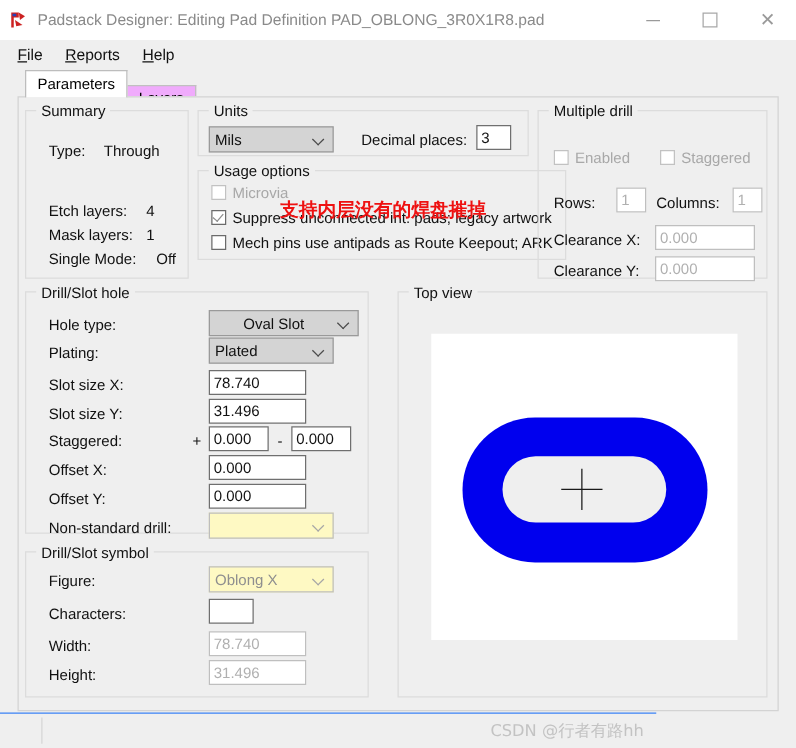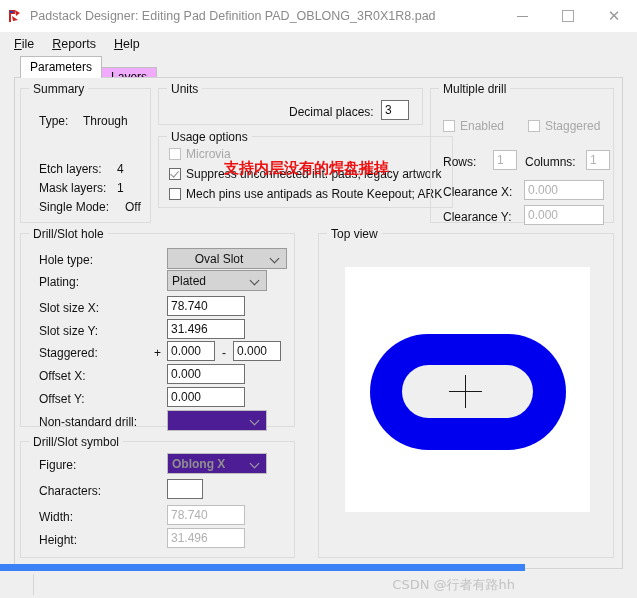--- a/index.html
+++ b/index.html
@@ -86,21 +86,21 @@
   }
   .menu-item u { text-decoration: underline; }
 
   
   .tabstrip {
     height: 21px;
     position: relative;
     padding-left: 20px;
     background: #efefef;
     display: flex;
-    align-items: flex-start;
+    align-items: center;
   }
   .tab {
     font-size: 12px;
     padding: 3px 9px 3px 9px;
     border: 1px solid #c0c0c0;
     border-bottom: none;
     background: #f0abfc;
     margin-right: -1px;
     position: relative;
     top: 11px;
@@ -184,21 +184,21 @@
     border: 1px solid #9a9a9a;
     background: #d4d4d4;
     height: 21px;
     font-size: 12px;
     color: #111;
     padding: 2px 20px 2px 4px;
     line-height: 16px;
     white-space: nowrap;
     overflow: hidden;
   }
-  .combo.disabled { color: #8f8f8f; border-color: #bdbdbd; background: #4c1d95; font-weight: bold; }
+  .combo.disabled { color: #8f8f8f; border-color: #bdbdbd; background: #fef9c3; }
   .combo .chev {
     position: absolute;
     right: 6px;
     top: 6px;
     width: 9px;
     height: 5px;
   }
   .combo .chev::before {
     content: "";
     position: absolute;
@@ -271,21 +271,21 @@
   }
 
   
   .statusbar {
     position: absolute;
     left: 0;
     bottom: 0;
     width: 525px;
     height: 27px;
     background: #efefef;
-    border-top: 7px solid #3b82f6;
+    border-top: 1px solid #3b82f6;
   }
   .statusbar .seg {
     position: absolute;
     left: 33px;
     top: 3px;
     width: 1px;
     height: 21px;
     background: #d6d6d6;
   }
   .watermark {
@@ -347,20 +347,24 @@
 
     <div class="lbl" style="left:18px; top:92px;">Mask layers:</div>
     <div class="val" style="left:96px; top:92px;">1</div>
 
     <div class="lbl" style="left:18px; top:111px;">Single Mode:</div>
     <div class="val" style="left:104px; top:111px;">Off</div>
   </div>
 
   <div class="group" style="left:143px; top:10px; width:265px; height:37px;">
     <div class="legend">Units</div>
+    <div class="combo" style="left:8px; top:12px; width:100px;">
+      <span>Mils</span>
+      <span class="chev"></span>
+    </div>
     <div class="lbl" style="left:130px; top:16px;">Decimal places:</div>
     <div class="field" style="left:222px; top:11px; width:28px;">3</div>
   </div>
 
   <div class="group" style="left:143px; top:58px; width:295px; height:72px;">
     <div class="legend">Usage options</div>
 
     <div class="cbrow" style="left:10px; top:10px;">
       <span class="cbox dim"></span>
       <span class="cblabel dim">Microvia</span>

